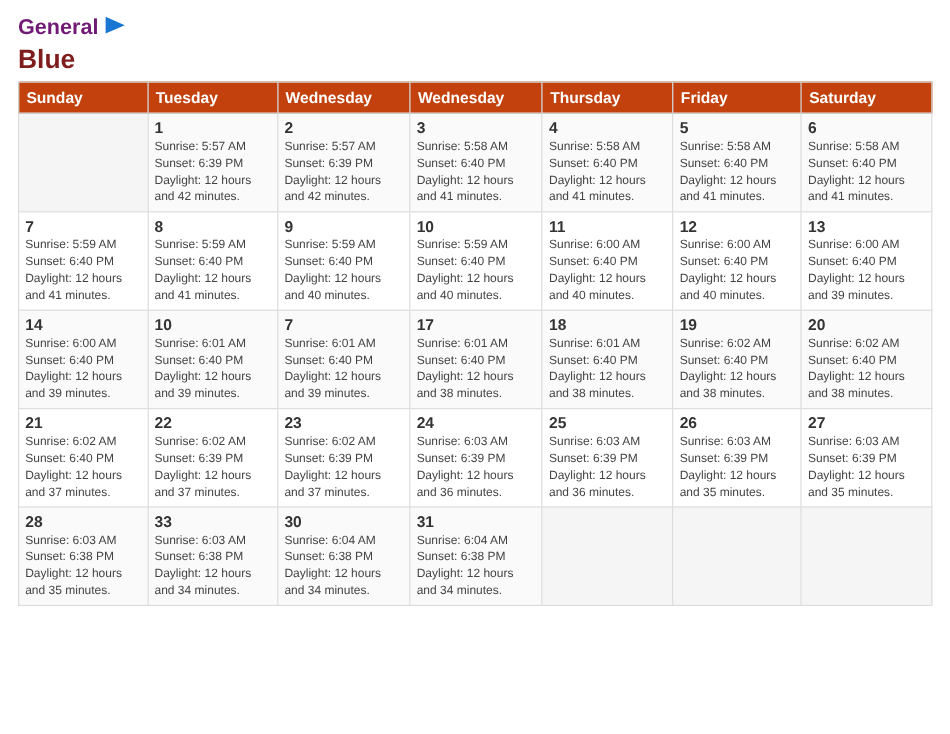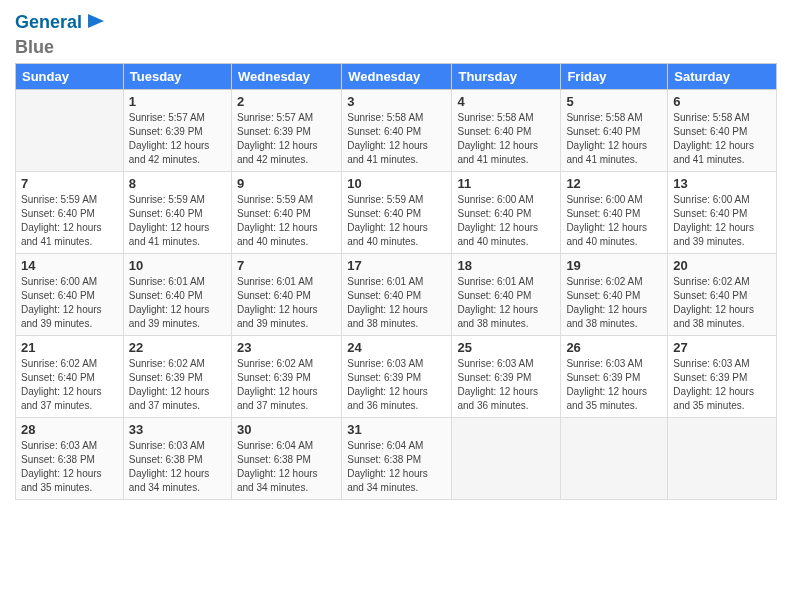--- a/index.html
+++ b/index.html
@@ -39,21 +39,21 @@
     .title-block p {
       font-size: 16px;
       color: #555;
     }
     .calendar {
       width: 100%;
       border-collapse: collapse;
       font-size: 11px;
     }
     .calendar thead tr th {
-      background-color: #3b82f6;
+      background-color: #c2410c;
       color: #fff;
       text-align: left;
       padding: 5px 6px;
       font-size: 13px;
       font-weight: bold;
       border: 1px solid #ccc;
     }
     .calendar tbody tr td {
       vertical-align: top;
       padding: 4px 5px;
@@ -82,28 +82,28 @@
       background: #f5f5f5 !important;
     }
   </style>
 </head>
 <body>
 
 <div class="page">
   <div class="header">
     <div class="logo">
       <div>
-        <div style="font-size:18px;font-weight:bold;color:#0369a1;line-height:1.15;">
+        <div style="font-size:18px;font-weight:bold;color:#701a75;line-height:1.15;">
           General<span style="display:inline-block;margin-left:2px;vertical-align:middle;">
             <svg width="22" height="22" viewBox="0 0 22 22">
               <polygon points="4,4 20,11 4,18" fill="#1976d2"></polygon>
             </svg>
           </span>
         </div>
-        <div style="font-size:18px;font-weight:bold;color:#737373;line-height:1.15;">Blue</div>
+        <div style="font-size:22px;font-weight:bold;color:#7f1d1d;line-height:1.15;">Blue</div>
       </div>
     </div>
     <div class="title-block">
       <h1></h1>
       <p></p>
     </div>
   </div>
 
   <table class="calendar">
     <thead>

